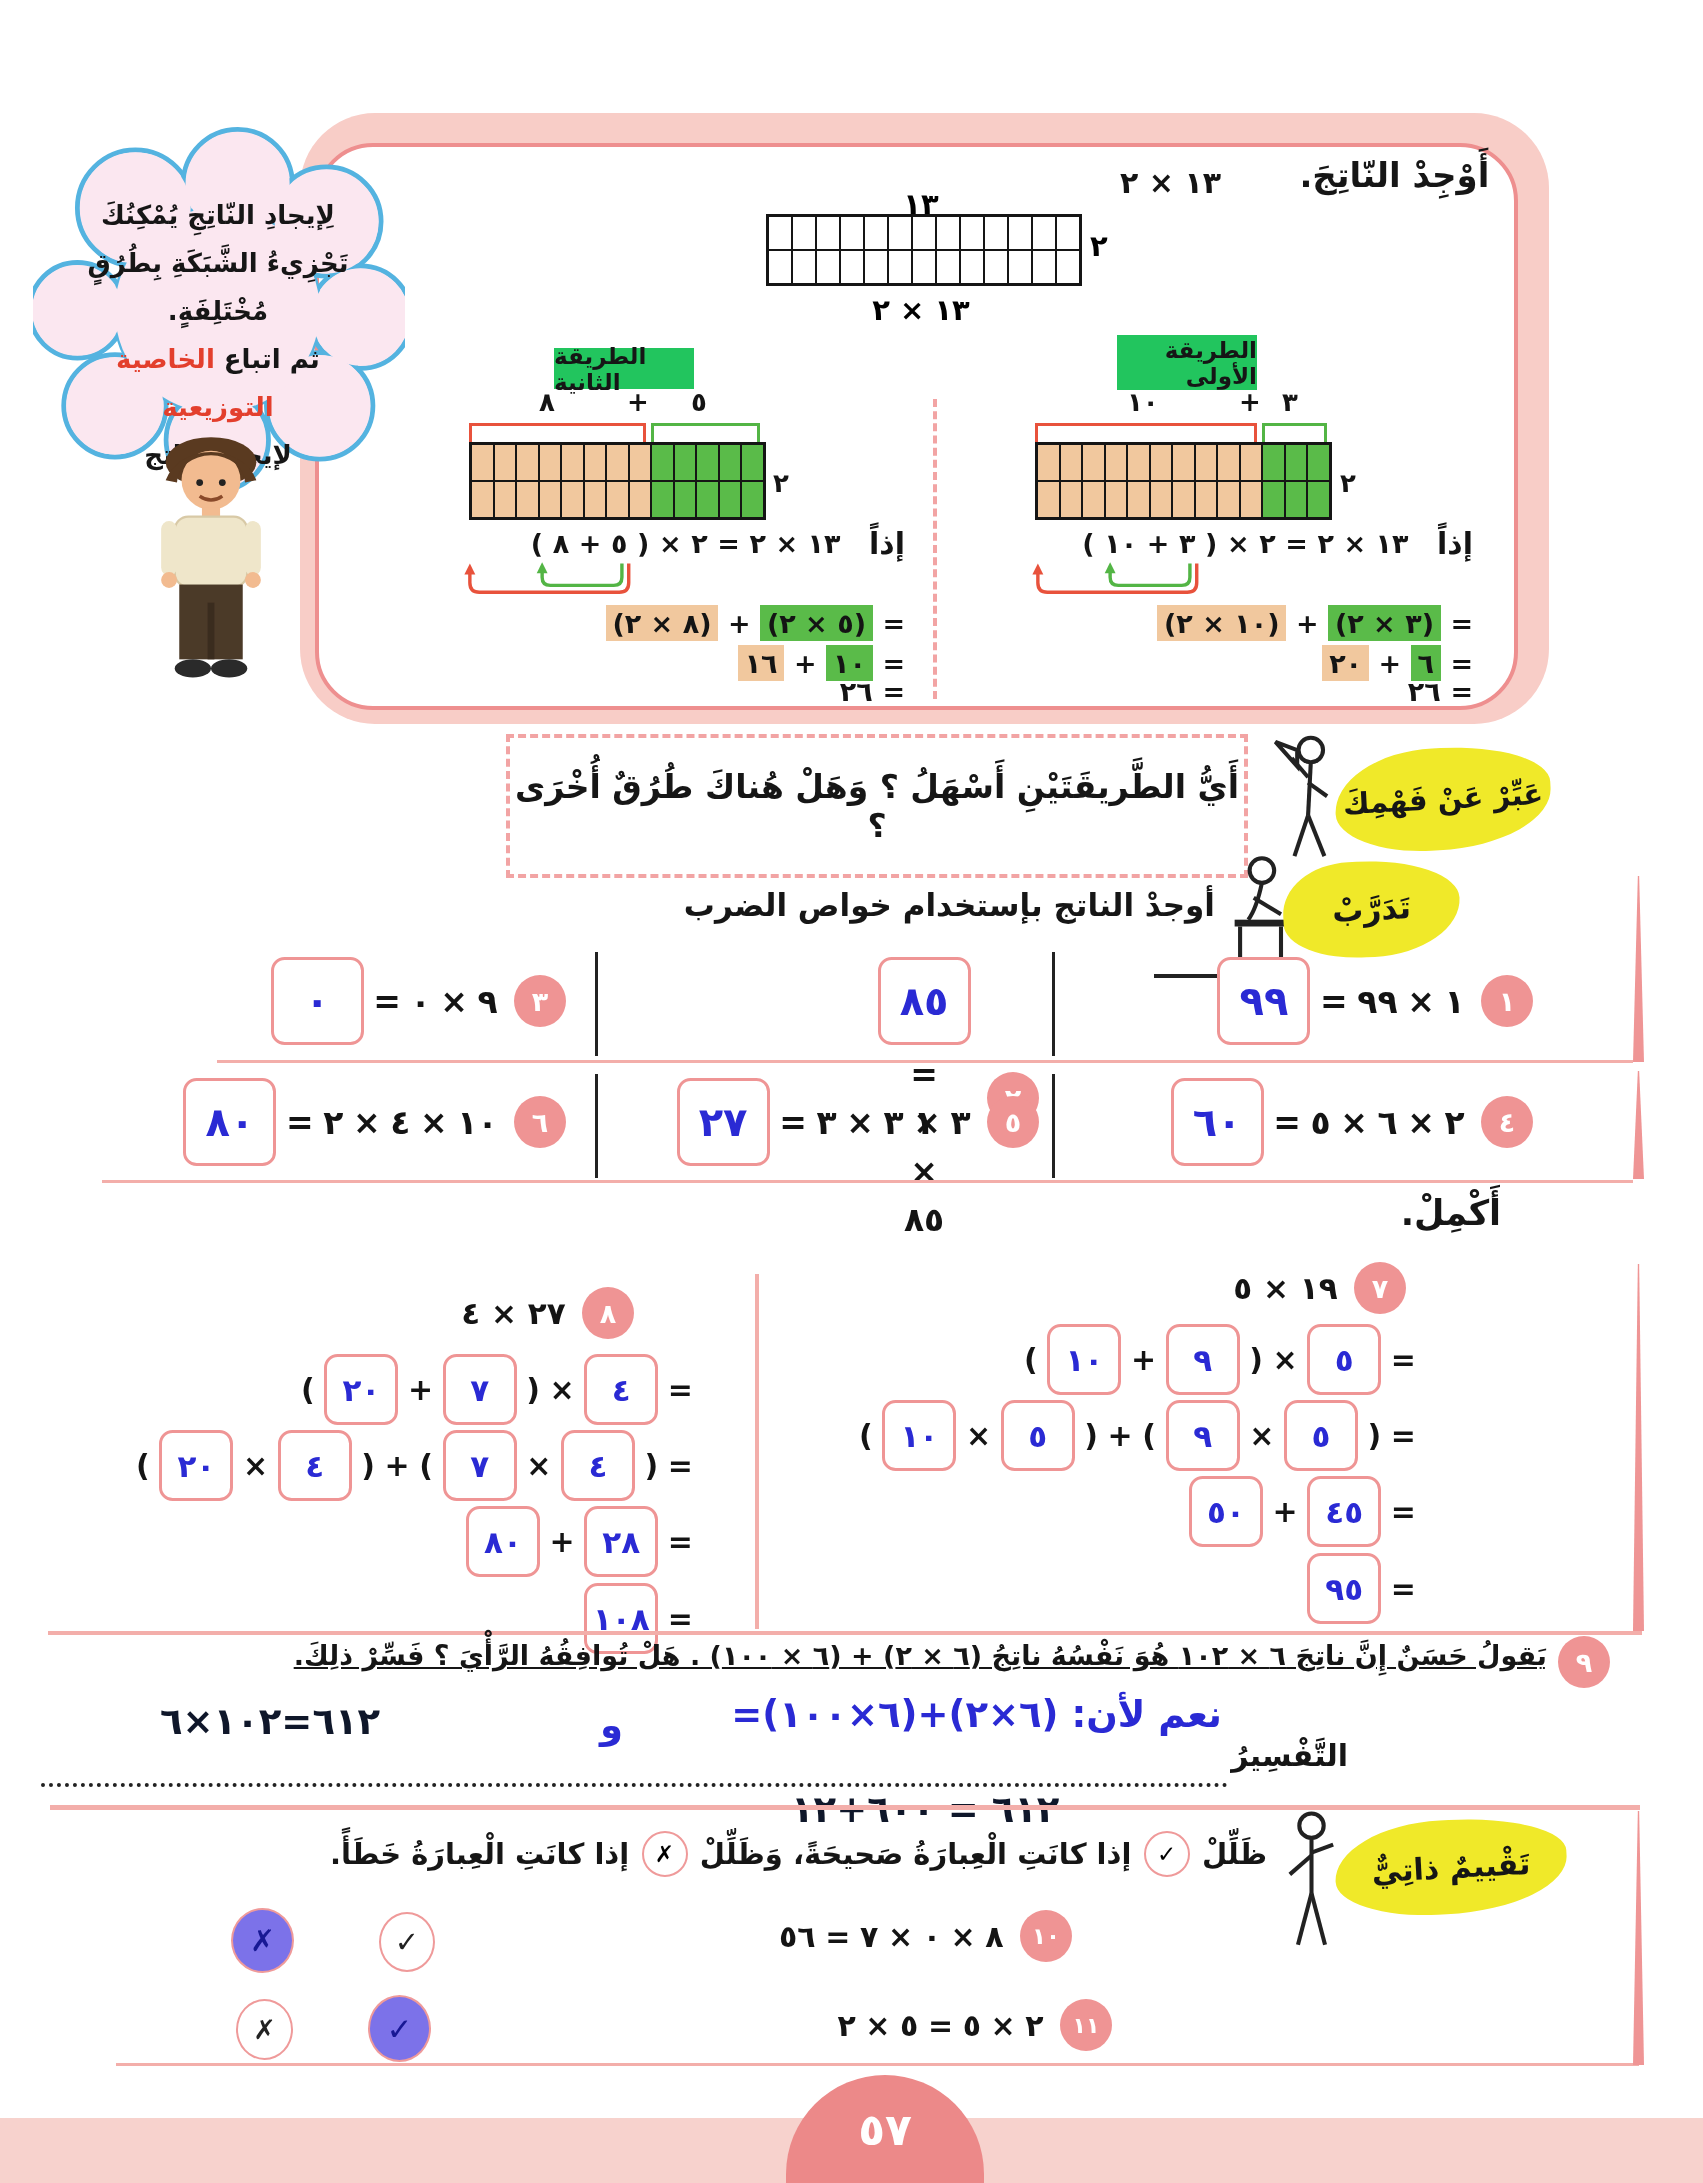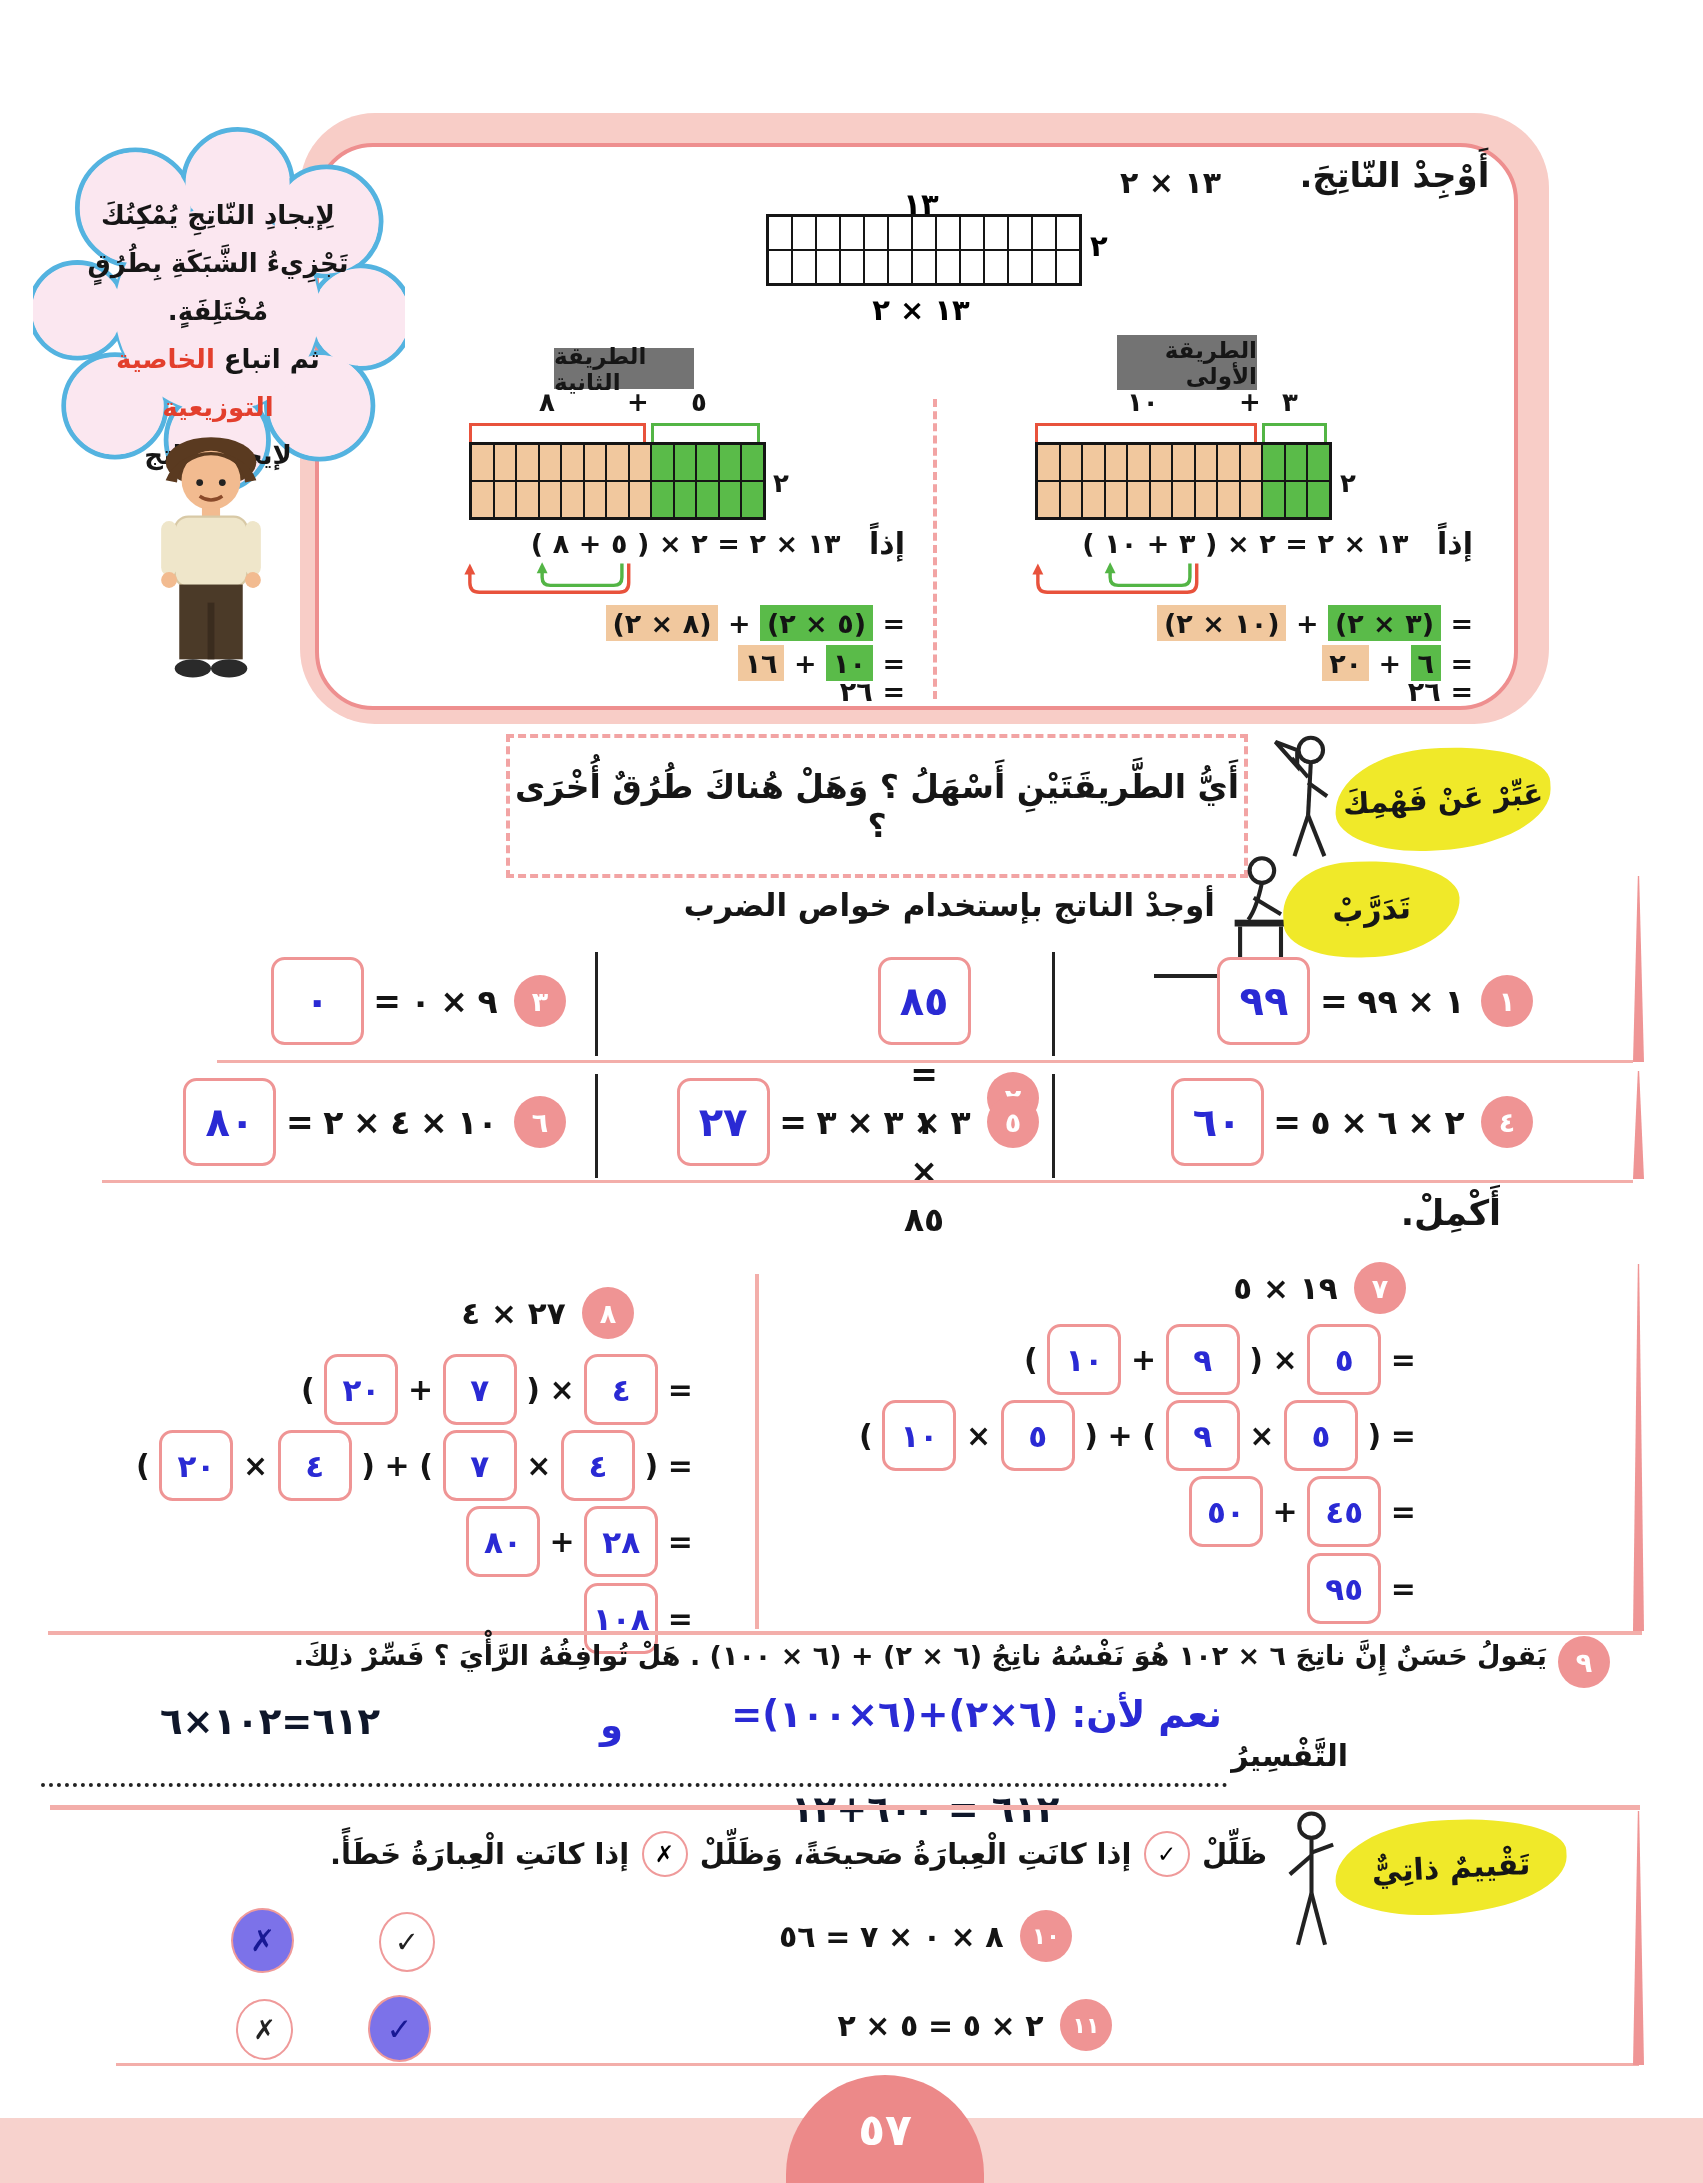--- a/index.html
+++ b/index.html
@@ -27,21 +27,21 @@
            display:flex;align-items:center;justify-content:center;
            width:52px;height:52px;font-size:27px;font-weight:bold;flex:0 0 auto;}
   .cell{border:1.4px solid #151515;}
   .c-white{background:#fff;}
   .c-tan{background:#f1c89e;}
   .c-green{background:#5abb49;}
   .gridbox{position:absolute;border:2px solid #151515;}
   .bracket{position:absolute;height:16.4px;border-style:solid;border-width:3.4px 3.4px 0 3.4px;}
   .b-red{border-color:#e8523c;}
   .b-green{border-color:#53b545;}
-  .tanlabel{position:absolute;background:#737373;display:flex;align-items:center;
+  .tanlabel{position:absolute;background:#22c55e;display:flex;align-items:center;
             justify-content:center;font-weight:bold;font-size:23px;color:#161616;}
   .pline{position:absolute;background:#f3aeaa;}
   .blackline{position:absolute;background:#222;}
   .divider-v{position:absolute;background:#222;width:2.7px;}
   .stroke{position:absolute;width:11px;background:#ef9595;
           clip-path:polygon(44% 0,56% 0,100% 100%,0 100%);}
   .yellowblob{position:absolute;background:#f0e929;display:flex;align-items:center;
               justify-content:center;border-radius:48% 52% 55% 45% / 62% 40% 58% 42%;
               transform:rotate(-3deg);font-weight:bold;color:#161616;}
   .hand{position:absolute;color:#0f172a;font-weight:bold;white-space:nowrap;}
@@ -470,21 +470,21 @@
   </div>
 <div class="eqrow sz-md" style="right:1011px;top:1583px;">
     <span class="ansbox">١٠٨</span>
     <span class="tok">=</span>
   </div>
 
 <div class="pline" style="left:755px;top:1274px;width:4.1px;height:355px;"></div>
 <div class="pline" style="left:48px;top:1631px;width:1594px;height:4.1px;"></div>
 
 <div class="ncircle abs" style="left:1558px;top:1636px;">٩</div>
-<div class="abs ar" style="right:157px;top:1640px;width:1392px;font-size:27px;white-space:nowrap;">يَقولُ حَسَنٌ إِنَّ ناتِجَ ٦ × ١٠٢ هُوَ نَفْسُهُ ناتِجُ (٦ × ٢) + (٦ × ١٠٠) . هَلْ تُوافِقُهُ الرَّأْيَ ؟ فَسِّرْ ذلِكَ.</div>
+<div class="abs ar" style="right:157px;top:1640px;width:1392px;font-size:27px;white-space:nowrap;text-decoration:underline;">يَقولُ حَسَنٌ إِنَّ ناتِجَ ٦ × ١٠٢ هُوَ نَفْسُهُ ناتِجُ (٦ × ٢) + (٦ × ١٠٠) . هَلْ تُوافِقُهُ الرَّأْيَ ؟ فَسِّرْ ذلِكَ.</div>
 <div class="hand" style="left:160px;top:1700px;font-size:37px;direction:ltr;">٦١٢=١٠٢×٦</div>
 <div class="hand ar" style="left:600px;top:1704px;font-size:37px;color:#2a2ad4;">و</div>
 <div class="hand ar" style="right:482px;top:1693px;font-size:37px;color:#2a2ad4;">نعم لأن: (٦×٢)+(٦×١٠٠)=</div>
 <div class="abs ar" style="right:356px;top:1738px;font-size:30px;text-align:right;">التَّفْسِيرُ</div>
 <div class="abs" style="left:41px;top:1783px;width:1187px;border-top:4.8px dotted #222;"></div>
 <div class="hand" style="left:791px;top:1788px;font-size:37px;direction:ltr;">٦١٢ = ٦٠٠+١٢</div>
 <div class="pline" style="left:50px;top:1805px;width:1590px;height:4.8px;"></div>
 
 <svg class="abs" style="left:1279px;top:1809px;" width="65" height="147" viewBox="0 0 48 108">
   <circle cx="24" cy="12" r="9" fill="none" stroke="#222" stroke-width="3"></circle>

